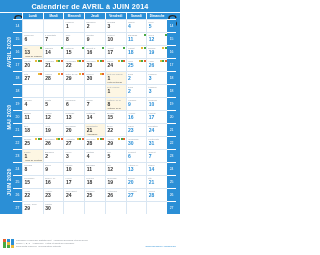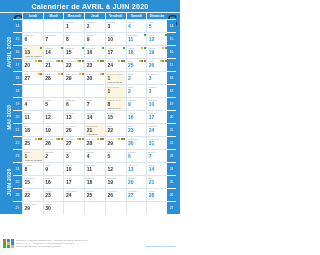--- a/index.html
+++ b/index.html
@@ -103,21 +103,21 @@
     position:absolute; right:4px; top:8px;
     font-size:2.4px; color:#2b8fd6; white-space:nowrap;
   }
 </style>
 </head>
 <body>
 
 <div class="page">
 
   <div class="title-bar">
-    <div class="title">Calendrier de AVRIL à JUIN 2020</div>
+    <div class="title">Calendrier de AVRIL à JUIN 2014</div>
   </div>
 
   <div class="cal">
     <div class="dow-row">
       <div class="wk"></div>
       <div class="side">S</div>
       <div class="d">Lundi</div>
       <div class="d">Mardi</div>
       <div class="d">Mercredi</div>
       <div class="d">Jeudi</div>

